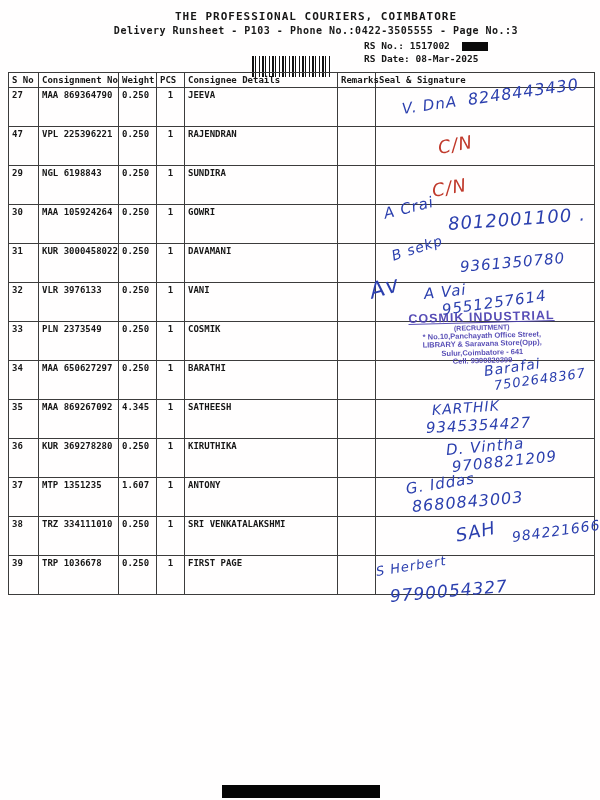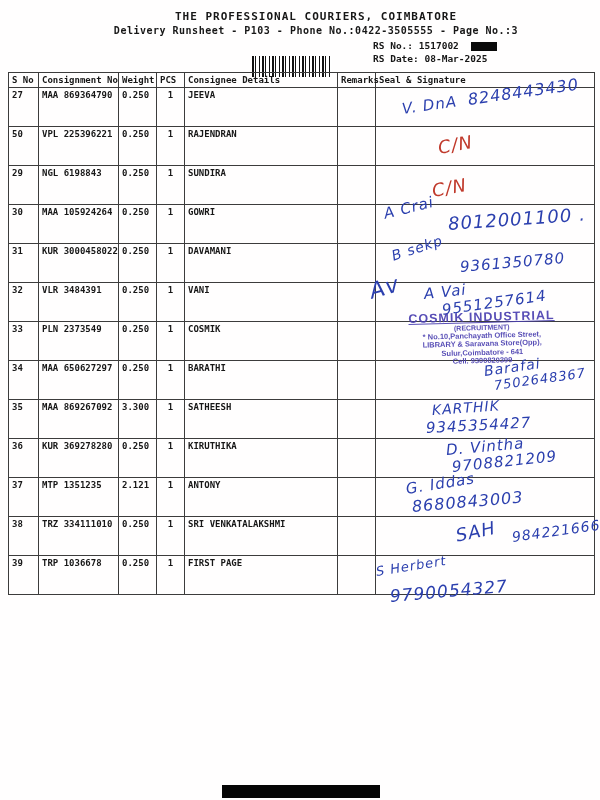--- a/index.html
+++ b/index.html
@@ -3,21 +3,21 @@
 <meta charset="utf-8">
 <style>
   html,body{margin:0;padding:0;background:#ffffff;}
   .doc{position:relative;width:600px;height:800px;background:#fffefe;overflow:hidden;
        font-family:"DejaVu Sans Mono","Liberation Mono",monospace;color:#171717;padding-left:32px;}
   .title{position:absolute;top:10px;left:0;width:100%;text-align:center;
          font-size:11px;font-weight:bold;letter-spacing:1px;}
   .subtitle{position:absolute;top:25px;left:0;width:100%;text-align:center;
             font-size:10px;font-weight:bold;letter-spacing:.5px;}
   .meta{position:absolute;top:39px;left:14px;font-size:9.5px;font-weight:bold;line-height:11.5px;}
-  .meta-right{position:absolute;top:39px;left:373px;font-size:9.5px;font-weight:bold;line-height:13px;}
+  .meta-right{position:absolute;top:39px;left:364px;font-size:9.5px;font-weight:bold;line-height:13px;}
   .meta .lbl,.meta-right .lbl{font-weight:bold;}
   .redact{display:inline-block;background:#0a0a0a;width:26px;height:9px;vertical-align:middle;margin-left:6px;}
   .barcode{position:absolute;top:56px;left:252px;width:80px;height:21px;
     background:repeating-linear-gradient(90deg,#111 0,#111 2px,#fff 2px,#fff 3px,#111 3px,#111 4px,#fff 4px,#fff 7px,#111 7px,#111 8px,#fff 8px,#fff 10px);}
   table{position:absolute;top:72px;left:8px;width:586px;border-collapse:collapse;table-layout:fixed;}
   th,td{border:1px solid #3c3c3c;font-size:9px;font-weight:bold;padding:2px 3px;
         vertical-align:top;text-align:left;overflow:visible;white-space:nowrap;}
   thead tr{height:14px;}
   tbody tr{height:39px;}
   td:nth-child(4){text-align:center;}
@@ -85,21 +85,21 @@
           <td>0.250</td>
           <td>1</td>
           <td>JEEVA</td>
           <td></td>
           <td class="sig">
             <span class="hand" style="left: 26px; top: 12px; font-size: 15px; transform: rotate(-8deg); color: rgb(43, 63, 174);">V. DnA</span>
             <span class="hand" style="left: 92px; top: 2px; font-size: 16px; transform: rotate(-8deg); color: rgb(43, 63, 174);">8248443430</span>
           </td>
         </tr>
         <tr>
-          <td>50</td>
+          <td>47</td>
           <td>VPL 225396221</td>
           <td>0.250</td>
           <td>1</td>
           <td>RAJENDRAN</td>
           <td></td>
           <td class="sig">
             <span class="hand" style="left: 62px; top: 10px; font-size: 18px; transform: rotate(-10deg); color: rgb(192, 57, 43);">C/N</span>
           </td>
         </tr>
         <tr>
@@ -132,21 +132,21 @@
           <td>1</td>
           <td>DAVAMANI</td>
           <td></td>
           <td class="sig">
             <span class="hand" style="left: 16px; top: 4px; font-size: 14px; transform: rotate(-18deg); color: rgb(43, 63, 174);">B sekp</span>
             <span class="hand" style="left: 84px; top: 14px; font-size: 15px; transform: rotate(-5deg); color: rgb(43, 63, 174);">9361350780</span>
           </td>
         </tr>
         <tr>
           <td>32</td>
-          <td>VLR 3484391</td>
+          <td>VLR 3976133</td>
           <td>0.250</td>
           <td>1</td>
           <td>VANI</td>
           <td></td>
           <td class="sig">
             <span class="hand" style="left: -6px; top: -4px; font-size: 22px; transform: rotate(-16deg); color: rgb(43, 63, 174);">Av</span>
             <span class="hand" style="left: 48px; top: 2px; font-size: 15px; transform: rotate(-6deg); color: rgb(43, 63, 174);">A Vai</span>
             <span class="hand" style="left: 66px; top: 18px; font-size: 15px; transform: rotate(-8deg); color: rgb(43, 63, 174);">9551257614</span>
           </td>
         </tr>
@@ -176,21 +176,21 @@
           <td>BARATHI</td>
           <td></td>
           <td class="sig">
             <span class="hand" style="left: 108px; top: 2px; font-size: 14px; transform: rotate(-8deg); color: rgb(43, 63, 174);">Barafai</span>
             <span class="hand" style="left: 118px; top: 17px; font-size: 13px; transform: rotate(-8deg); color: rgb(43, 63, 174);">7502648367</span>
           </td>
         </tr>
         <tr>
           <td>35</td>
           <td>MAA 869267092</td>
-          <td>3.300</td>
+          <td>4.345</td>
           <td>1</td>
           <td>SATHEESH</td>
           <td></td>
           <td class="sig">
             <span class="hand" style="left: 56px; top: 2px; font-size: 14px; transform: rotate(-4deg); color: rgb(43, 63, 174);">KARTHIK</span>
             <span class="hand" style="left: 50px; top: 19px; font-size: 15px; transform: rotate(-3deg); color: rgb(43, 63, 174);">9345354427</span>
           </td>
         </tr>
         <tr>
           <td>36</td>
@@ -200,21 +200,21 @@
           <td>KIRUTHIKA</td>
           <td></td>
           <td class="sig">
             <span class="hand" style="left: 70px; top: 2px; font-size: 15px; transform: rotate(-5deg); color: rgb(43, 63, 174);">D. Vintha</span>
             <span class="hand" style="left: 76px; top: 19px; font-size: 15px; transform: rotate(-6deg); color: rgb(43, 63, 174);">9708821209</span>
           </td>
         </tr>
         <tr>
           <td>37</td>
           <td>MTP 1351235</td>
-          <td>2.121</td>
+          <td>1.607</td>
           <td>1</td>
           <td>ANTONY</td>
           <td></td>
           <td class="sig">
             <span class="hand" style="left: 30px; top: 2px; font-size: 15px; transform: rotate(-9deg); color: rgb(43, 63, 174);">G. Iddas</span>
             <span class="hand" style="left: 36px; top: 19px; font-size: 16px; transform: rotate(-5deg); color: rgb(43, 63, 174);">8680843003</span>
           </td>
         </tr>
         <tr>
           <td>38</td>

